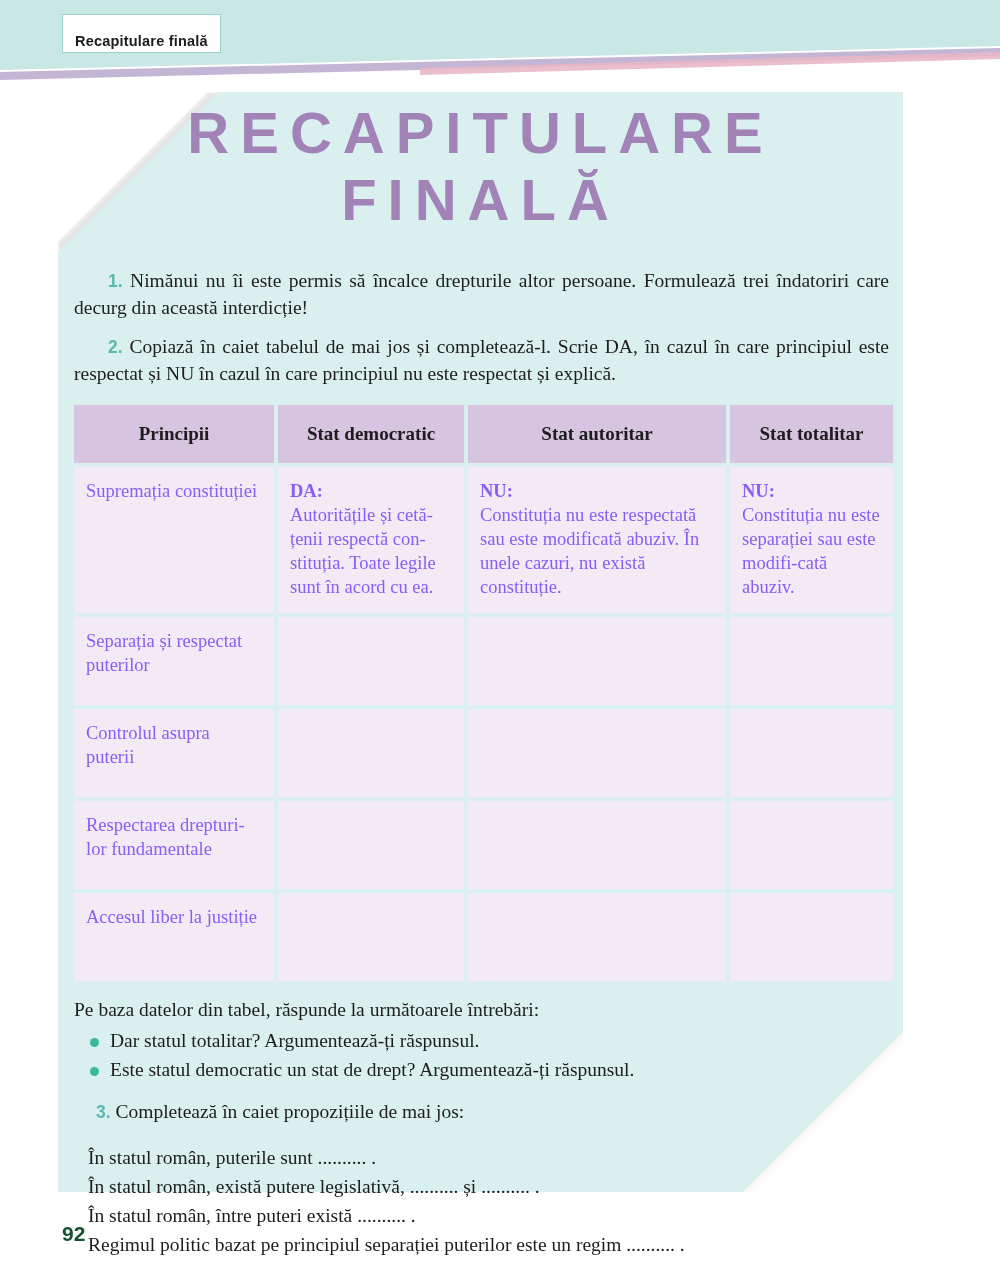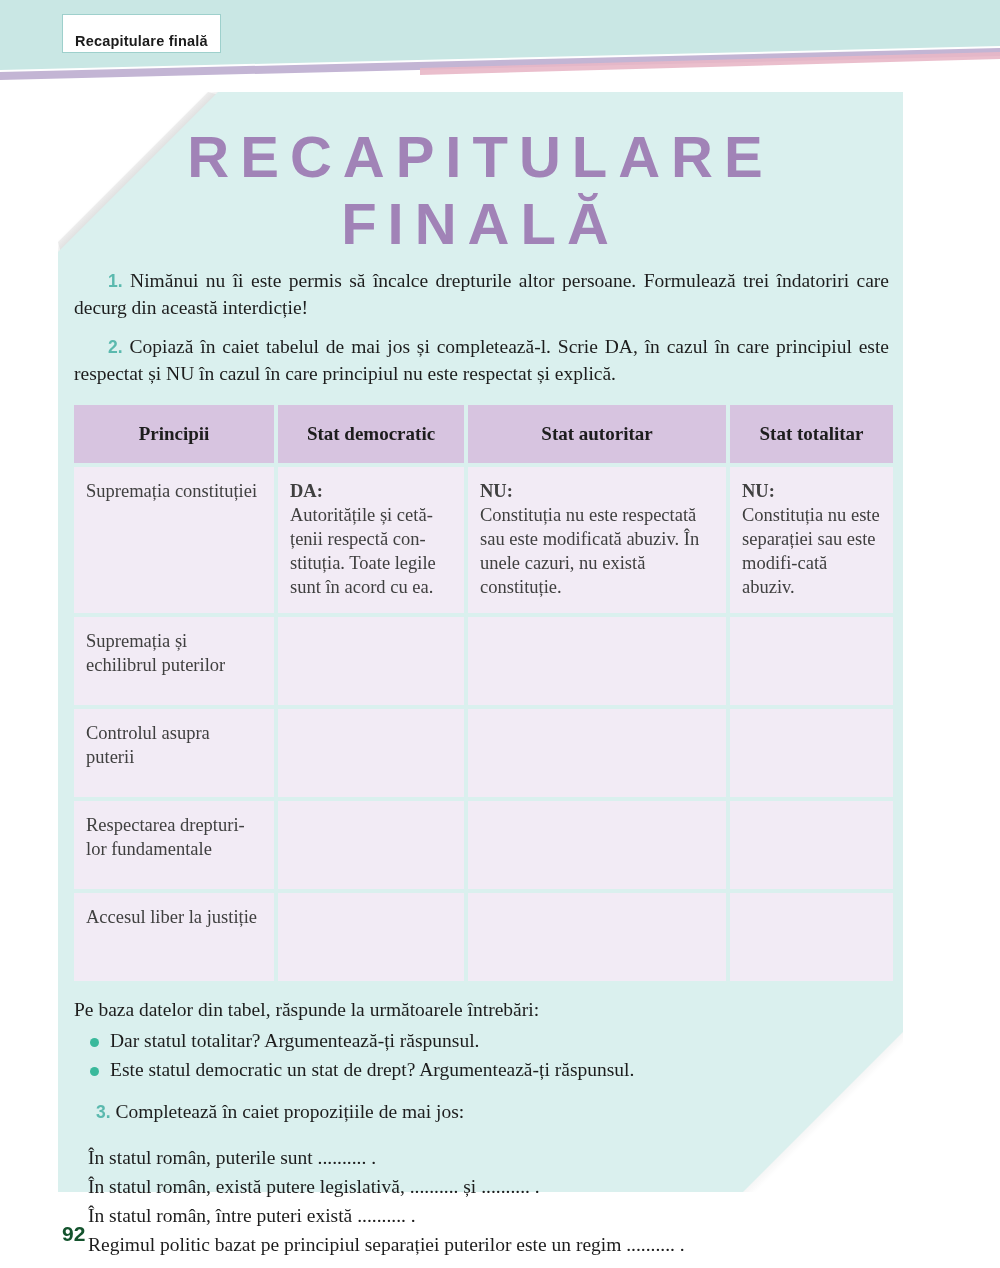--- a/index.html
+++ b/index.html
@@ -95,21 +95,21 @@
     top: 1032px; left: 743px;
     width: 160px; height: 160px;
     background: linear-gradient(315deg, #ffffff 0%, #ffffff 46%, #ececec 54%, #cfcfcf 64%, #ffffff 88%);
     clip-path: polygon(160px 0, 160px 160px, 0 160px);
     box-shadow: -2px -2px 6px rgba(0,0,0,.15);
   }
 
   
   .title {
     position: absolute;
-    top: 124px;
+    top: 100px;
     left: 58px;
     width: 845px;
     text-align: center;
     font-family: "Liberation Sans", sans-serif;
     font-weight: bold;
     color: #a183b7;
     font-size: 58px;
     letter-spacing: 11px;
     line-height: 1.15;
   }
@@ -154,21 +154,21 @@
     text-align: center;
     padding: 16px 6px;
     vertical-align: middle;
   }
   table.grid td {
     background: #f2ebf5;
     vertical-align: top;
     padding: 12px 12px 14px 12px;
     font-size: 18.5px;
     line-height: 1.3;
-    color: #404040;
+    color: #8b5cf6;
   }
   td.cell-principle { font-size: 18.5px; }
   .ans-label { font-weight: bold; display: block; }
   .empty-row td { height: 62px; }
 
   
   .afterlist {
     margin-top: 12px;
     font-size: 19.5px;
   }
@@ -268,21 +268,21 @@
         <td>
           <span class="ans-label">NU:</span>
           <span>Constituția nu este respectată sau este modificată abuziv. În unele cazuri, nu există constituție.</span>
         </td>
         <td>
           <span class="ans-label">NU:</span>
           <span>Constituția nu este separației sau este modifi-cată abuziv.</span>
         </td>
       </tr>
       <tr class="empty-row">
-        <td class="cell-principle">Supremația și echilibrul puterilor</td>
+        <td class="cell-principle">Separația și respectat puterilor</td>
         <td></td>
         <td></td>
         <td></td>
       </tr>
       <tr class="empty-row">
         <td class="cell-principle">Controlul asupra puterii</td>
         <td></td>
         <td></td>
         <td></td>
       </tr>

